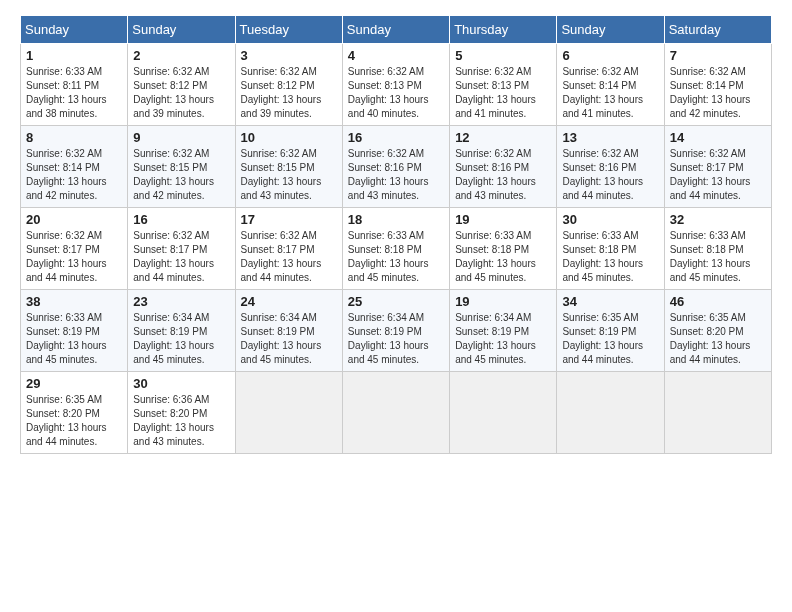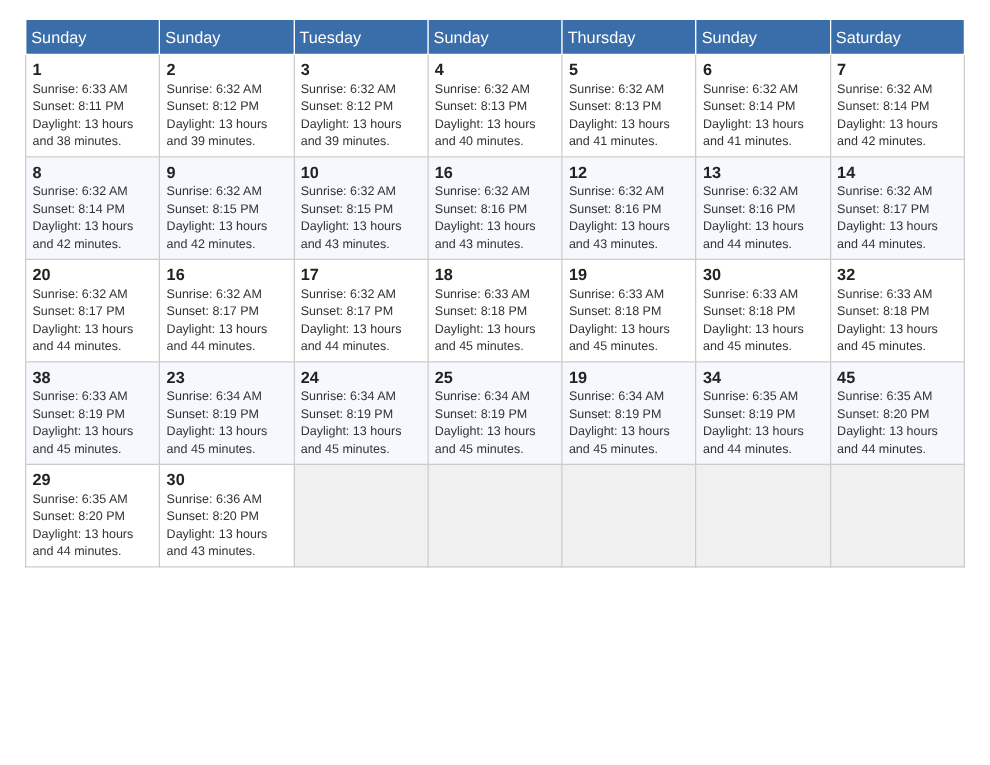--- a/index.html
+++ b/index.html
@@ -295,21 +295,21 @@
 and 45 minutes.</div>
           </td>
           <td>
             <span class="day-num">34</span>
             <div class="day-info" style="white-space: pre-line;">Sunrise: 6:35 AM
 Sunset: 8:19 PM
 Daylight: 13 hours
 and 44 minutes.</div>
           </td>
           <td>
-            <span class="day-num">45</span>
+            <span class="day-num">46</span>
             <div class="day-info" style="white-space: pre-line;">Sunrise: 6:35 AM
 Sunset: 8:20 PM
 Daylight: 13 hours
 and 44 minutes.</div>
           </td>
         </tr>
         <tr>
           <td>
             <span class="day-num">29</span>
             <div class="day-info" style="white-space: pre-line;">Sunrise: 6:35 AM

